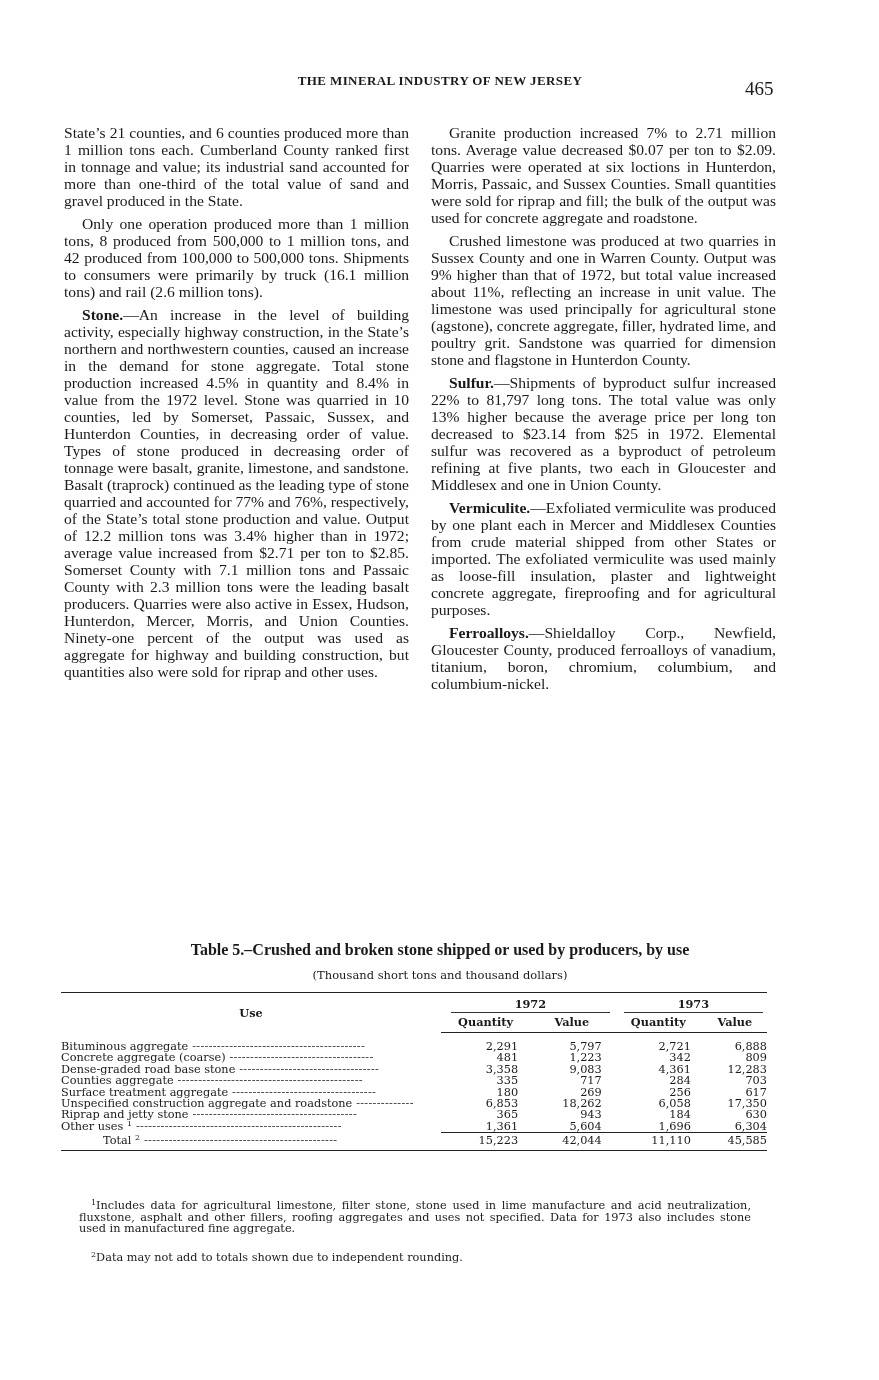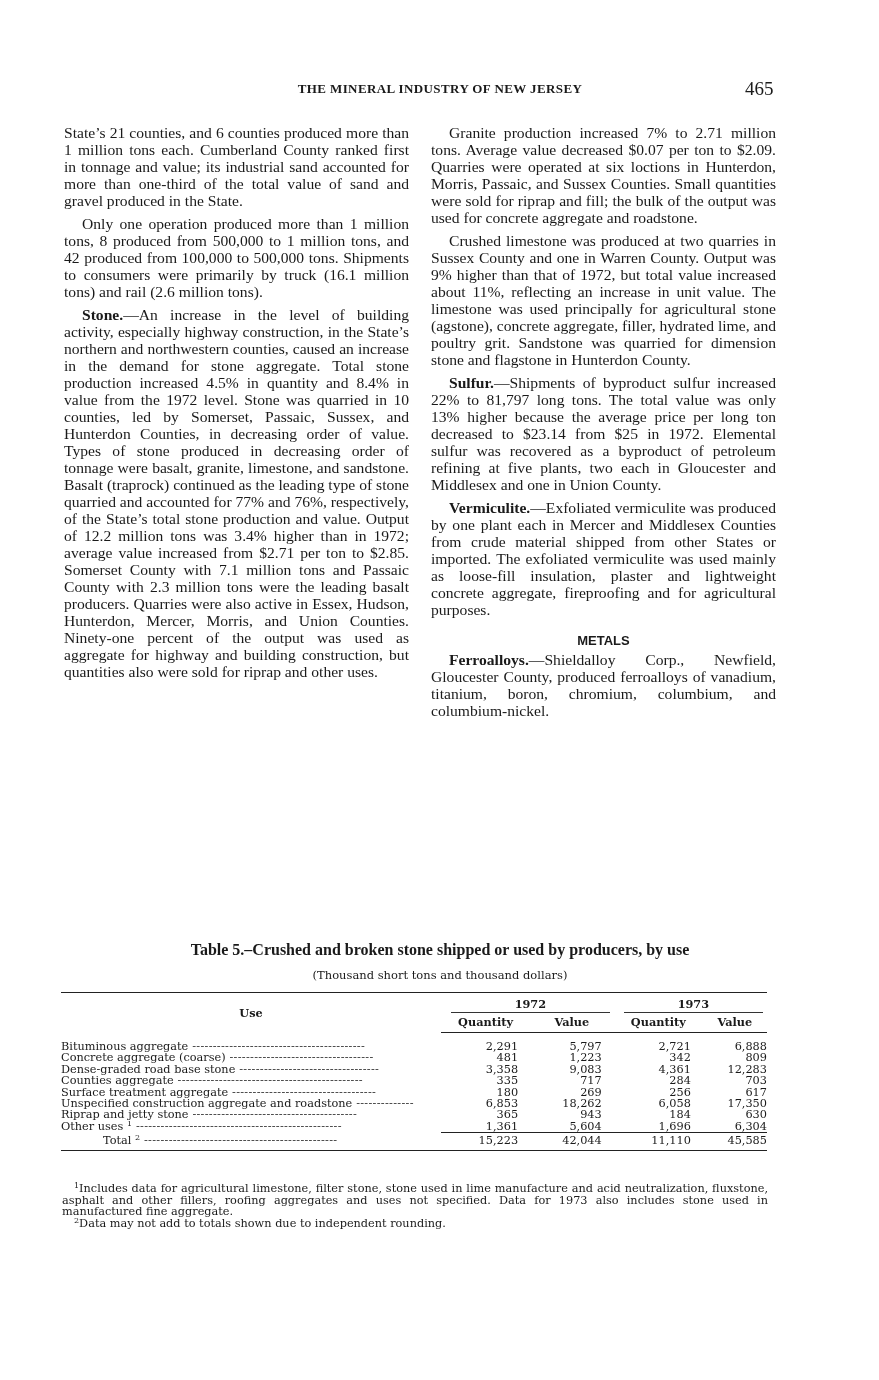--- a/index.html
+++ b/index.html
@@ -1,19 +1,19 @@
 <!DOCTYPE html>
 <html><head>
 <meta charset="utf-8">
 <style>
   html, body { margin: 0; padding: 0; background: #ffffff; }
   body { width: 879px; height: 1380px; position: relative; overflow: hidden; color: #1a1a1a; }
   .running-head {
     position: absolute; top: 73px; left: 250px; width: 380px; text-align: center;
-    font-family: "Liberation Serif", serif; font-weight: bold; font-size: 13px; letter-spacing: 0.4px; margin-top: 8px;
+    font-family: "Liberation Serif", serif; font-weight: bold; font-size: 13px; letter-spacing: 0.4px;
   }
   .page-number {
     position: absolute; top: 78px; left: 745px;
     font-family: "Liberation Serif", serif; font-size: 19px;
   }
   .col {
     position: absolute; top: 124px; width: 345px;
     font-family: "Liberation Serif", serif; font-size: 15.6px; line-height: 17px;
     text-align: justify; hyphens: none;
   }
@@ -49,41 +49,40 @@
   td.num { text-align: right; padding-right: 12px; }
   td.num.last { padding-right: 0; }
   tbody tr:first-child td { padding-top: 8px; }
   tr.total td { border-top: 1.2px solid #222; padding-top: 2px; padding-bottom: 3px; }
   tr.total td.use { border-top: none; padding-left: 42px; margin-top: 21px; }
   .tbl-bottom { border-bottom: 1.6px solid #222; }
   .footnotes {
     position: absolute; top: 1183px; left: 62px; width: 706px;
     font-family: "DejaVu Serif", serif; font-size: 11.3px; line-height: 11.6px; text-align: justify;
   }
-  .footnotes p { margin: 0; text-indent: 12px; }
+  .footnotes p { margin: 17px; text-indent: 12px; }
   sup { font-size: 8px; vertical-align: 4px; line-height: 0; }
 </style>
 </head>
 <body>
 
 <div class="running-head">THE MINERAL INDUSTRY OF NEW JERSEY</div>
 <div class="page-number">465</div>
 
 <div class="col col-left">
   <p class="first">State’s 21 counties, and 6 counties produced more than 1 million tons each. Cumberland County ranked first in tonnage and value; its industrial sand accounted for more than one-third of the total value of sand and gravel produced in the State.</p>
   <p>Only one operation produced more than 1 million tons, 8 produced from 500,000 to 1 million tons, and 42 produced from 100,000 to 500,000 tons. Shipments to consumers were primarily by truck (16.1 million tons) and rail (2.6 million tons).</p>
   <p><span class="runin">Stone.</span><span>—An increase in the level of building activity, especially highway construction, in the State’s northern and northwestern counties, caused an increase in the demand for stone aggregate. Total stone production increased 4.5% in quantity and 8.4% in value from the 1972 level. Stone was quarried in 10 counties, led by Somerset, Passaic, Sussex, and Hunterdon Counties, in decreasing order of value. Types of stone produced in decreasing order of tonnage were basalt, granite, limestone, and sandstone. Basalt (traprock) continued as the leading type of stone quarried and accounted for 77% and 76%, respectively, of the State’s total stone production and value. Output of 12.2 million tons was 3.4% higher than in 1972; average value increased from $2.71 per ton to $2.85. Somerset County with 7.1 million tons and Passaic County with 2.3 million tons were the leading basalt producers. Quarries were also active in Essex, Hudson, Hunterdon, Mercer, Morris, and Union Counties. Ninety-one percent of the output was used as aggregate for highway and building construction, but quantities also were sold for riprap and other uses.</span></p>
 </div>
 
 <div class="col col-right">
   <p>Granite production increased 7% to 2.71 million tons. Average value decreased $0.07 per ton to $2.09. Quarries were operated at six loctions in Hunterdon, Morris, Passaic, and Sussex Counties. Small quantities were sold for riprap and fill; the bulk of the output was used for concrete aggregate and roadstone.</p>
   <p>Crushed limestone was produced at two quarries in Sussex County and one in Warren County. Output was 9% higher than that of 1972, but total value increased about 11%, reflecting an increase in unit value. The limestone was used principally for agricultural stone (agstone), concrete aggregate, filler, hydrated lime, and poultry grit. Sandstone was quarried for dimension stone and flagstone in Hunterdon County.</p>
   <p><span class="runin">Sulfur.</span><span>—Shipments of byproduct sulfur increased 22% to 81,797 long tons. The total value was only 13% higher because the average price per long ton decreased to $23.14 from $25 in 1972. Elemental sulfur was recovered as a byproduct of petroleum refining at five plants, two each in Gloucester and Middlesex and one in Union County.</span></p>
   <p><span class="runin">Vermiculite.</span><span>—Exfoliated vermiculite was produced by one plant each in Mercer and Middlesex Counties from crude material shipped from other States or imported. The exfoliated vermiculite was used mainly as loose-fill insulation, plaster and lightweight concrete aggregate, fireproofing and for agricultural purposes.</span></p>
-  <div class="section-heading">METALS</div>
   <p><span class="runin">Ferroalloys.</span><span>—Shieldalloy Corp., Newfield, Gloucester County, produced ferroalloys of vanadium, titanium, boron, chromium, columbium, and columbium-nickel.</span></p>
 </div>
 
 <div class="table-title">Table 5.–Crushed and broken stone shipped or used by producers, by use</div>
 <div class="table-subtitle">(Thousand short tons and thousand dollars)</div>
 
 <div class="tbl-wrap">
   <table>
     <thead>
       <tr class="rule-top">

